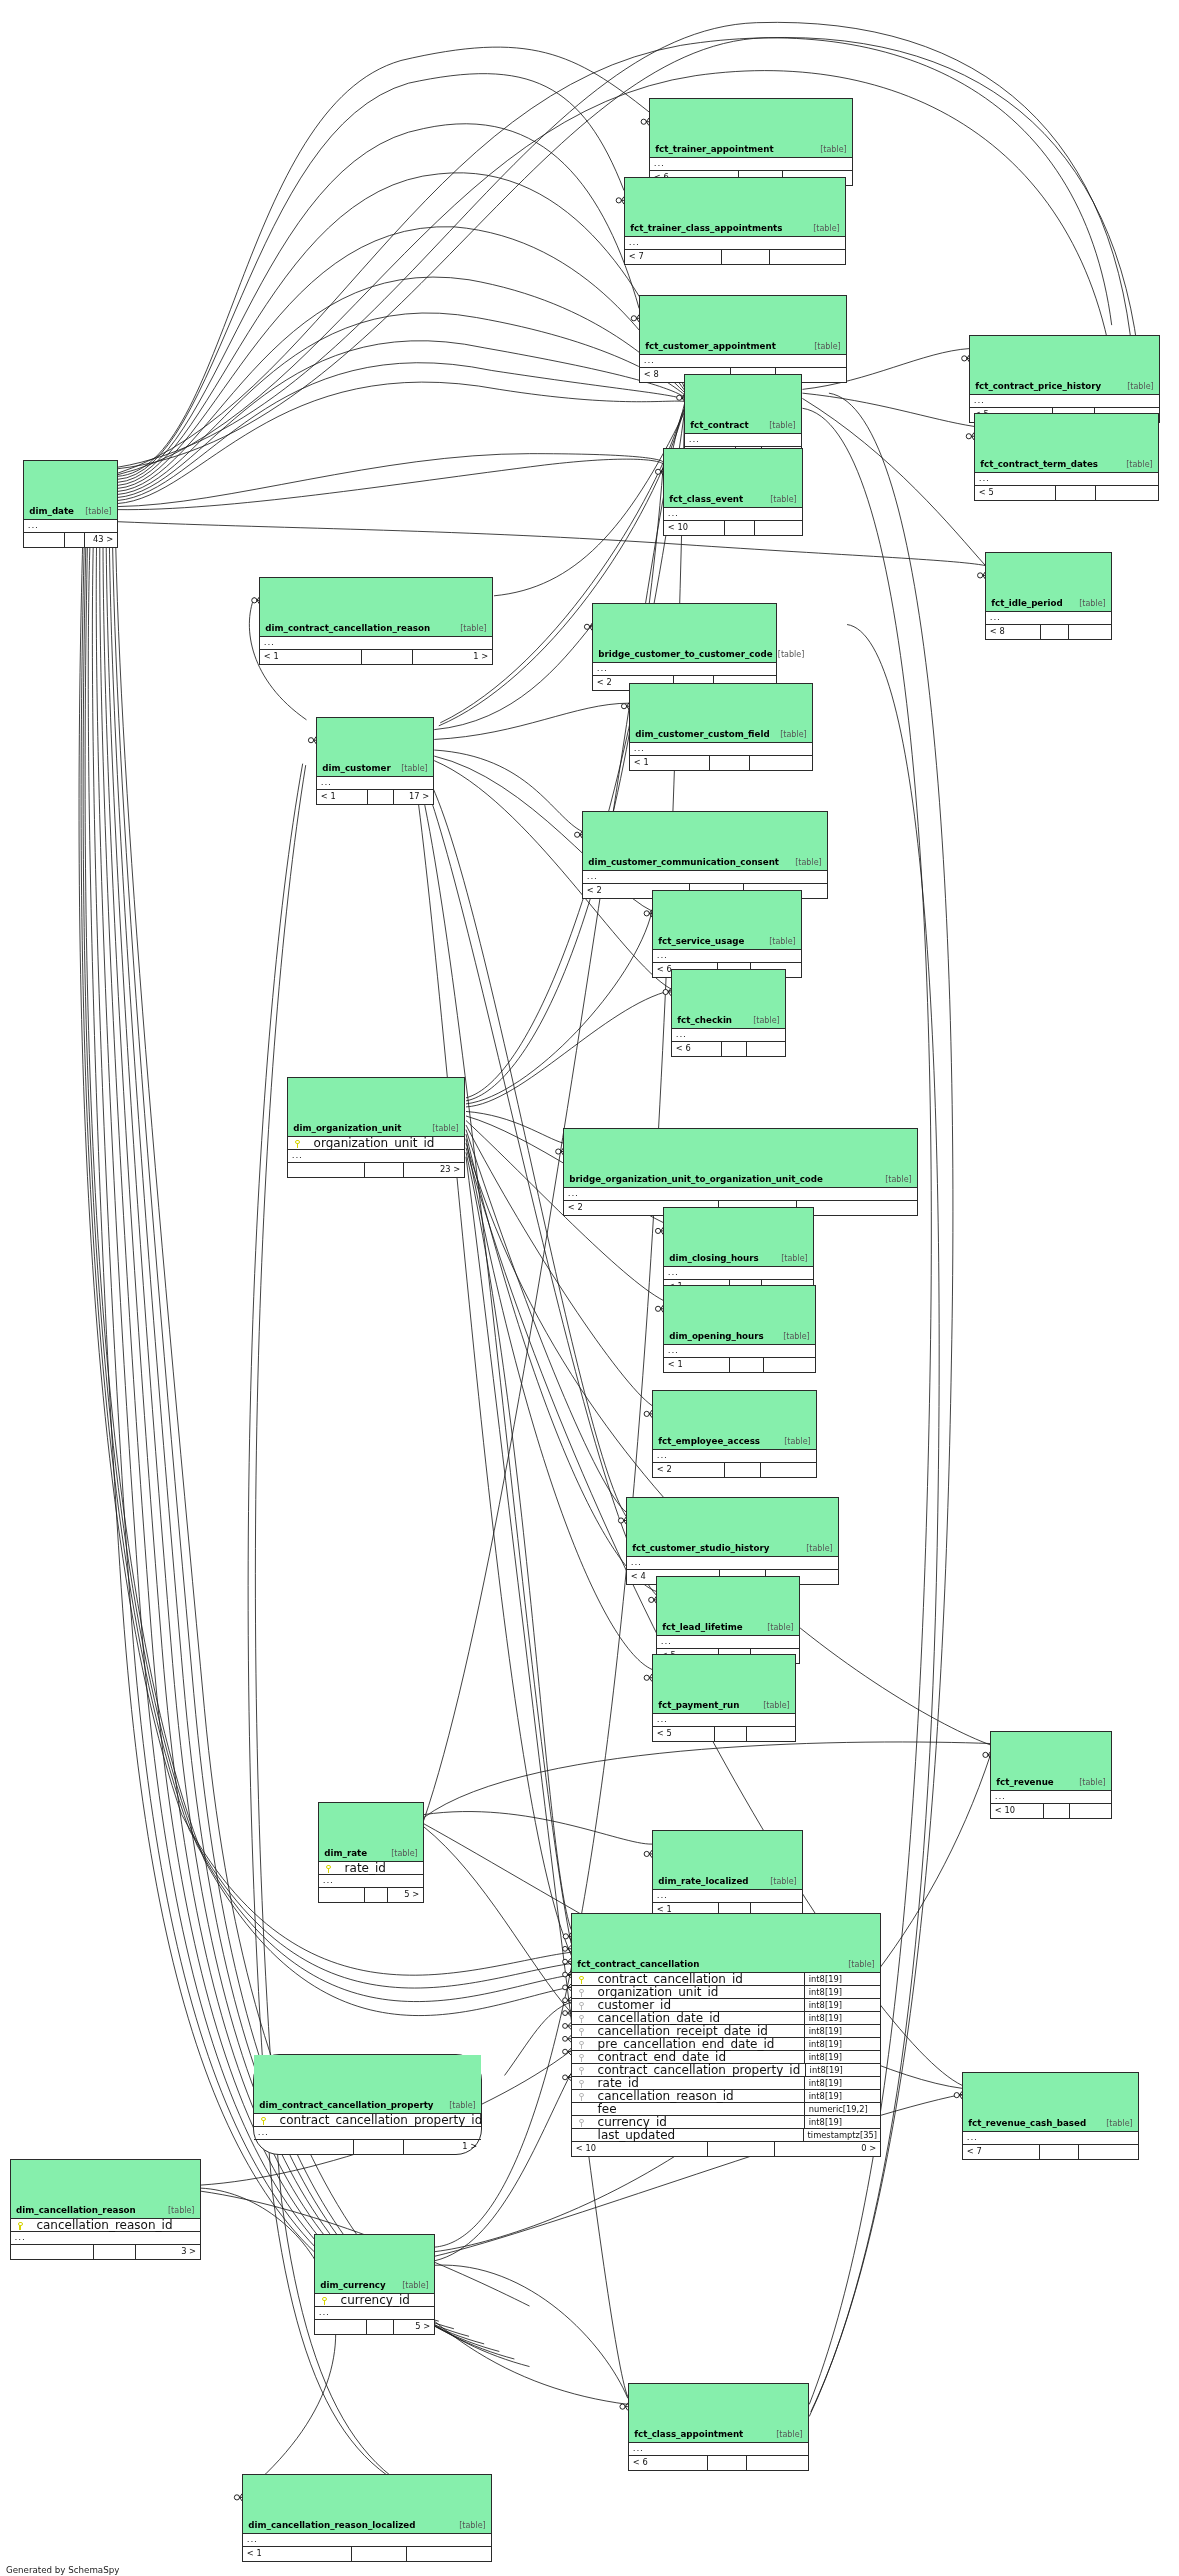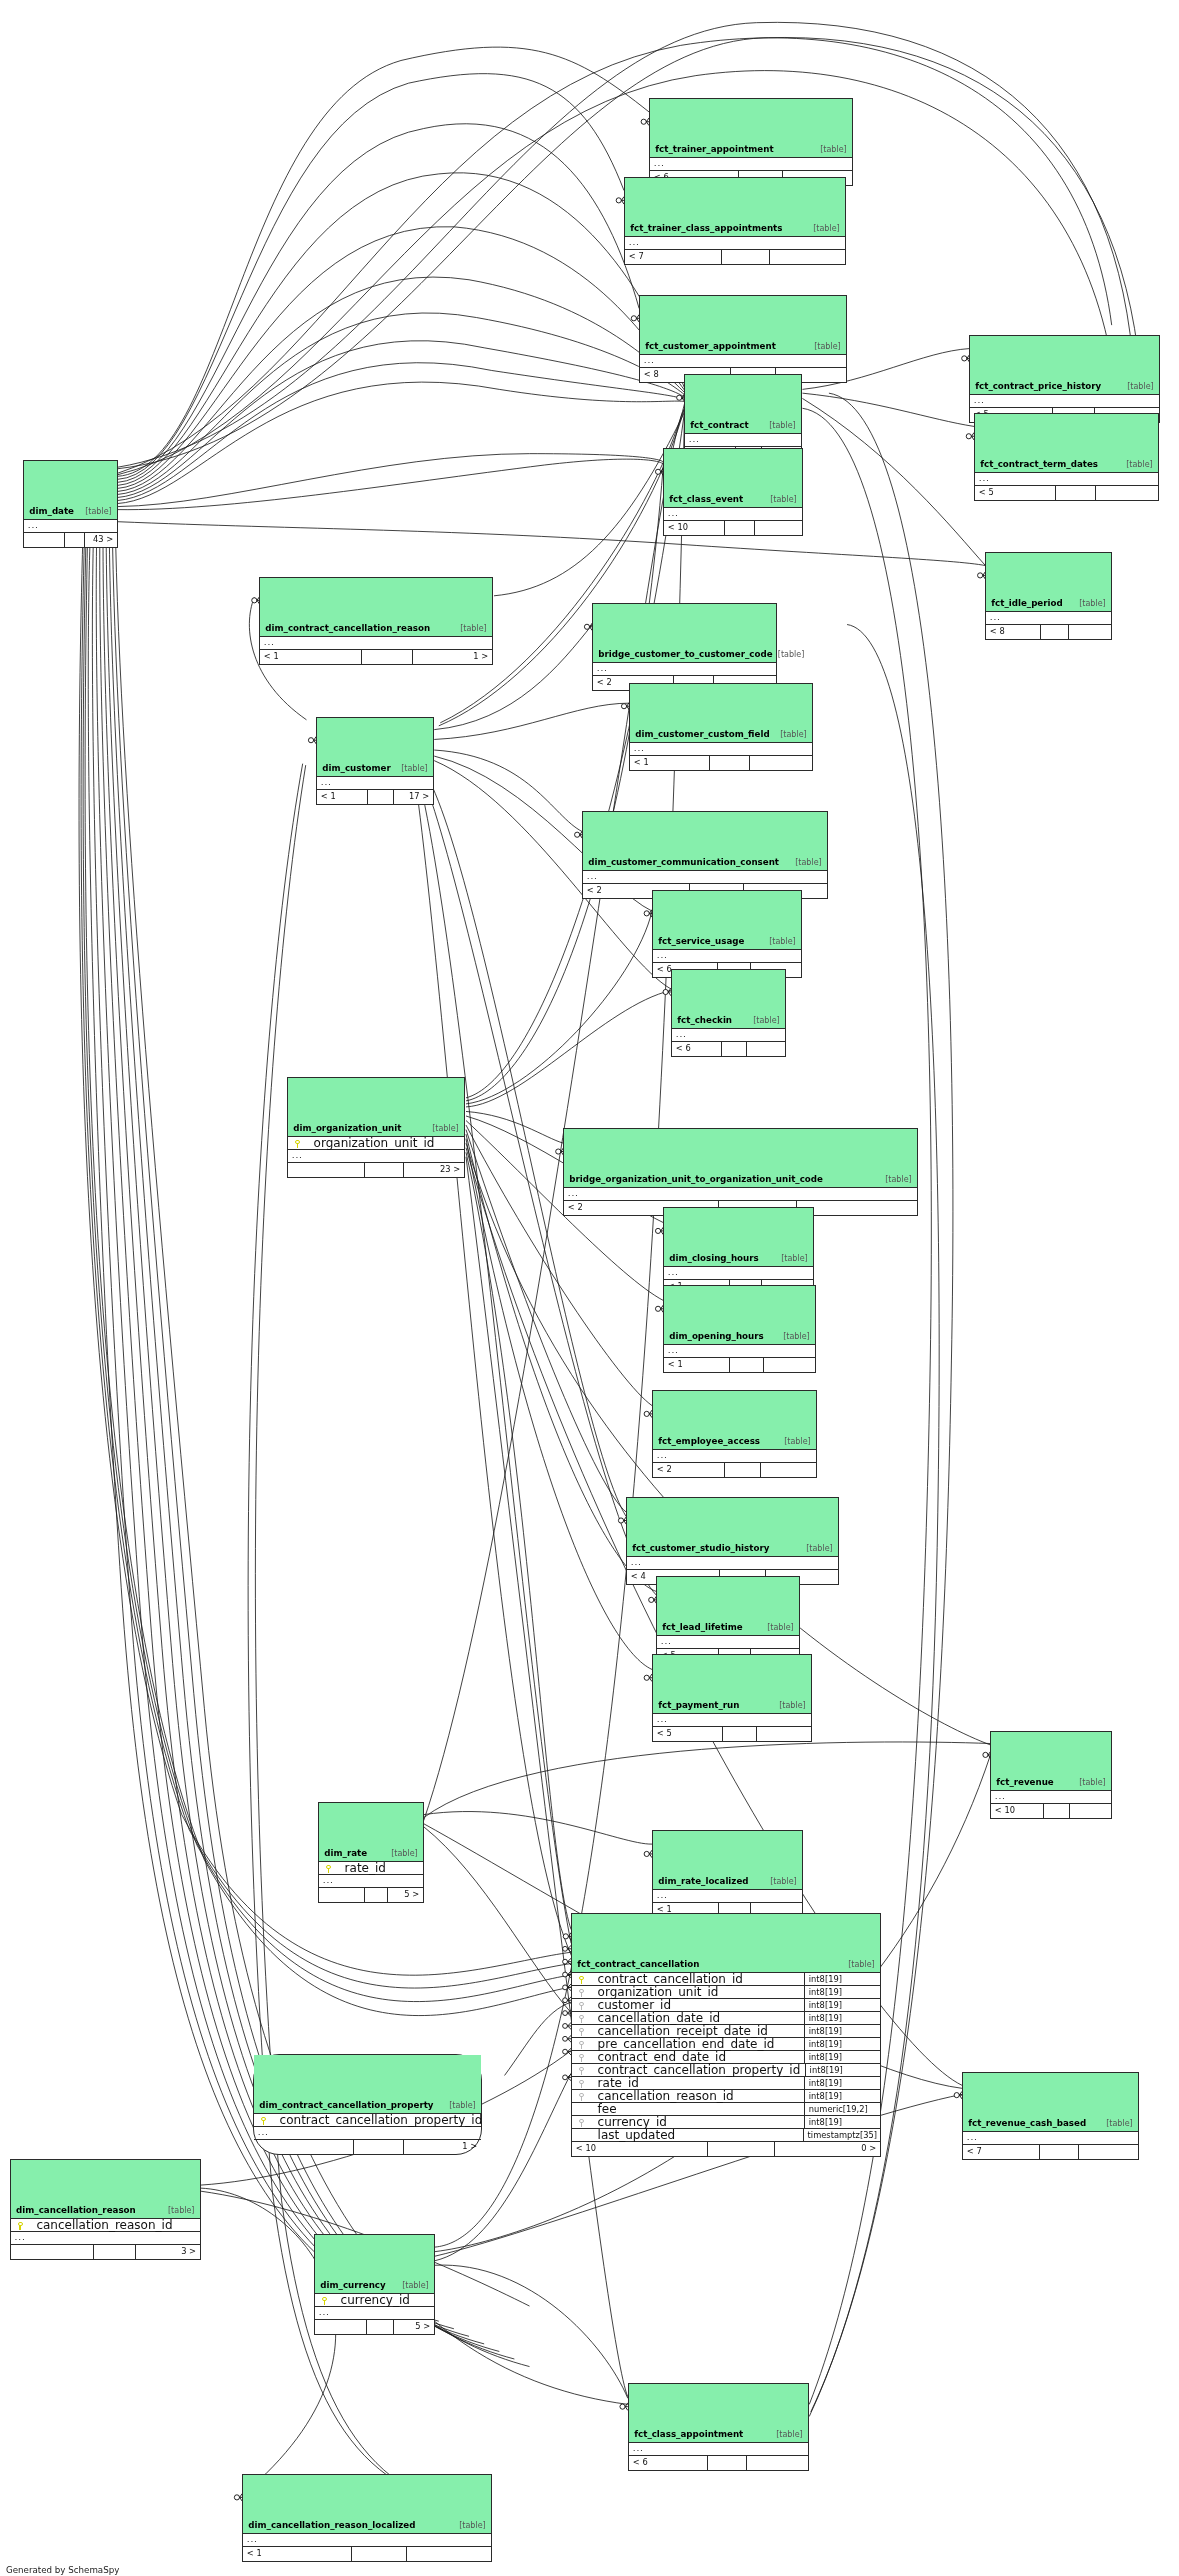--- a/index.html
+++ b/index.html
@@ -596,21 +596,21 @@
           <span class="tn-name">fct_lead_lifetime</span>
           <span class="tn-tag">[table]</span>
         </div>
         <div class="tn-ellipsis">...</div>
         <div class="tn-foot">
           <div class="f-left">&lt; 5</div>
           <div class="f-mid"></div>
           <div class="f-right"></div>
         </div>
       </div>
-      <div class="table-node" style="left: 652px; top: 1654px; width: 160px;">
+      <div class="table-node" style="left: 652px; top: 1654px; width: 144px;">
         <div class="tn-head">
           <span class="tn-name">fct_payment_run</span>
           <span class="tn-tag">[table]</span>
         </div>
         <div class="tn-ellipsis">...</div>
         <div class="tn-foot">
           <div class="f-left">&lt; 5</div>
           <div class="f-mid"></div>
           <div class="f-right"></div>
         </div>

